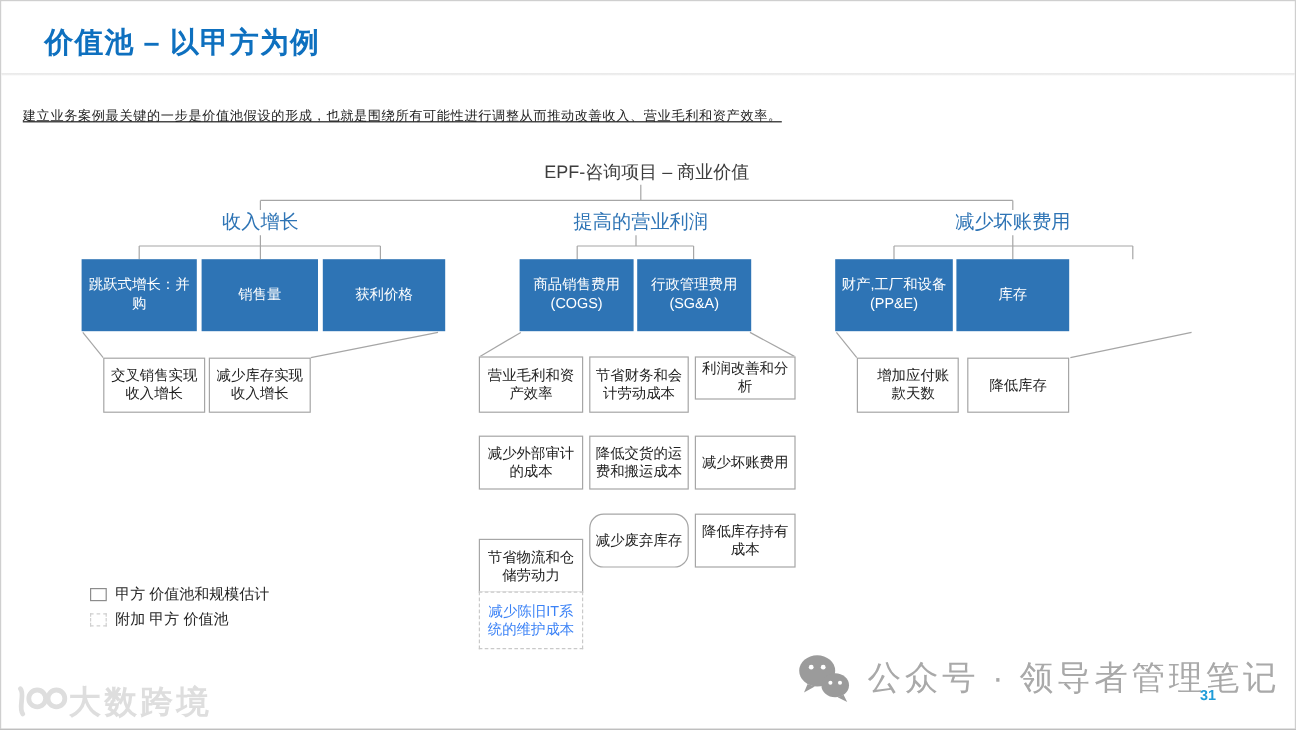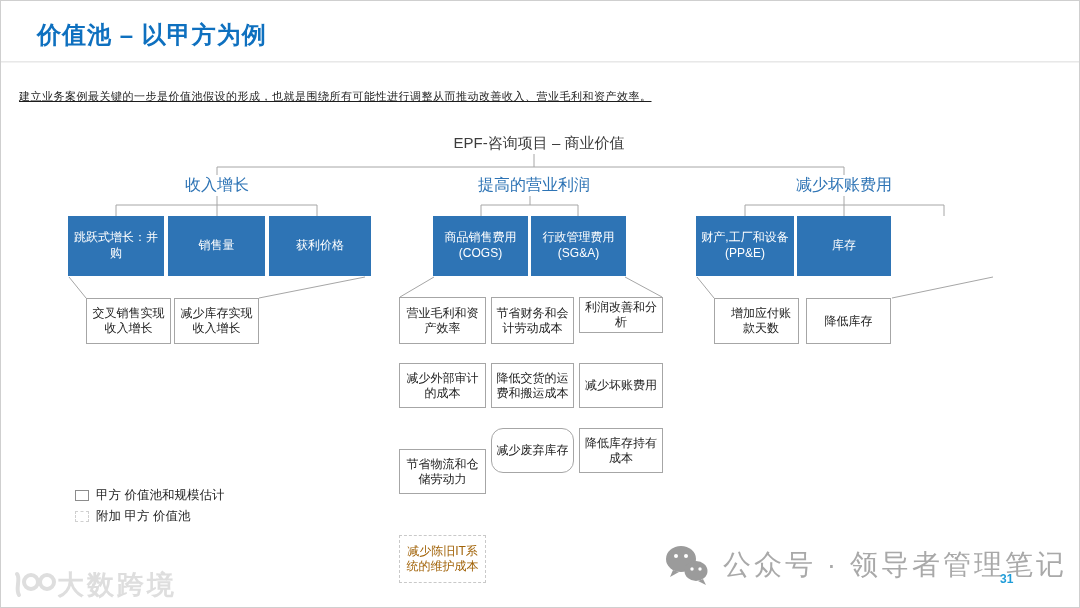--- a/index.html
+++ b/index.html
@@ -33,21 +33,21 @@
   .bluebox {
     background:#2e74b5; color:#ffffff;
     display:flex; align-items:center; justify-content:center;
     text-align:center; font-size:12px; line-height:1.3; padding:2px 4px;
   }
   .subbox {
     background:#ffffff; border:1px solid #a6a6a6; color:#222222;
     display:flex; align-items:center; justify-content:center;
     text-align:center; font-size:12px; line-height:1.25; padding:2px 3px;
   }
-  .subbox.dashed { border:1px dashed #c9c9c9; color:#a16207;margin-top:42px; }
+  .subbox.dashed { border:1px dashed #c9c9c9; color:#3b82f6; }
   svg.lines { left:0; top:0; width:1080px; height:608px; pointer-events:none; }
   svg.lines path { stroke:#a6a6a6; stroke-width:1; fill:none; }
   .legend { left:74px; top:486px; font-size:12.5px; color:#262626; }
   .legend-row { display:flex; align-items:center; margin-bottom:4px; }
   .legend-swatch { width:14px; height:11px; background:#fff; margin-right:7px; }
   .legend-swatch.solid { border:1px solid #8c8c8c; }
   .legend-swatch.dashed { border:1px dashed #d0d0d0; }
   .logo-watermark {
     left:10px; top:566px; display:flex; align-items:center;
     color:#dedede; font-size:27px; font-weight:bold; letter-spacing:3px;

